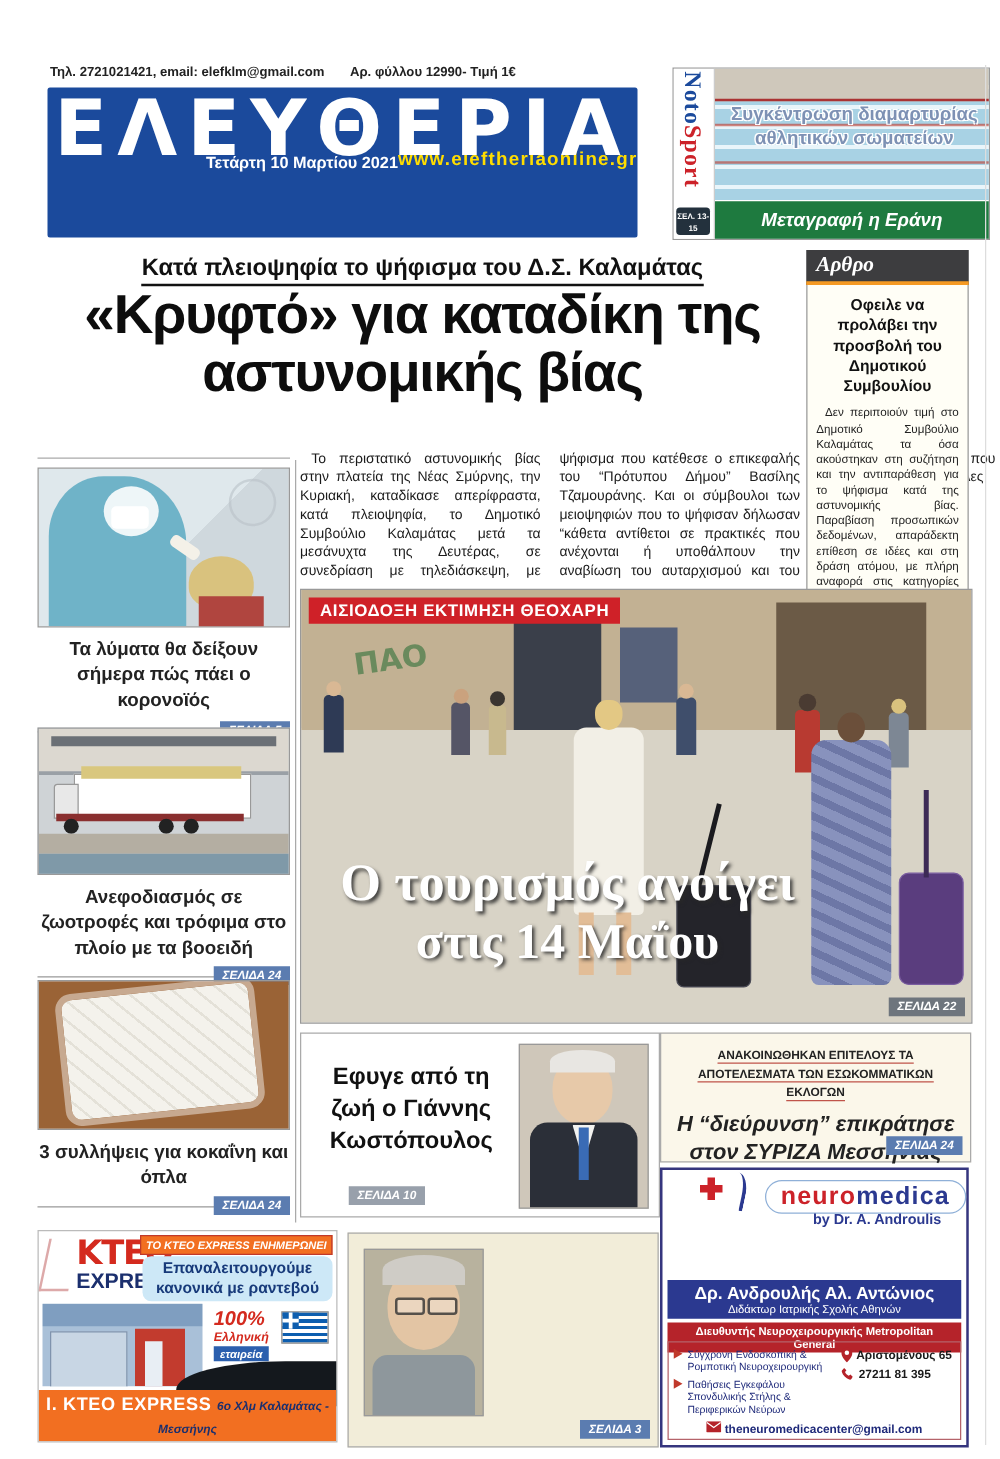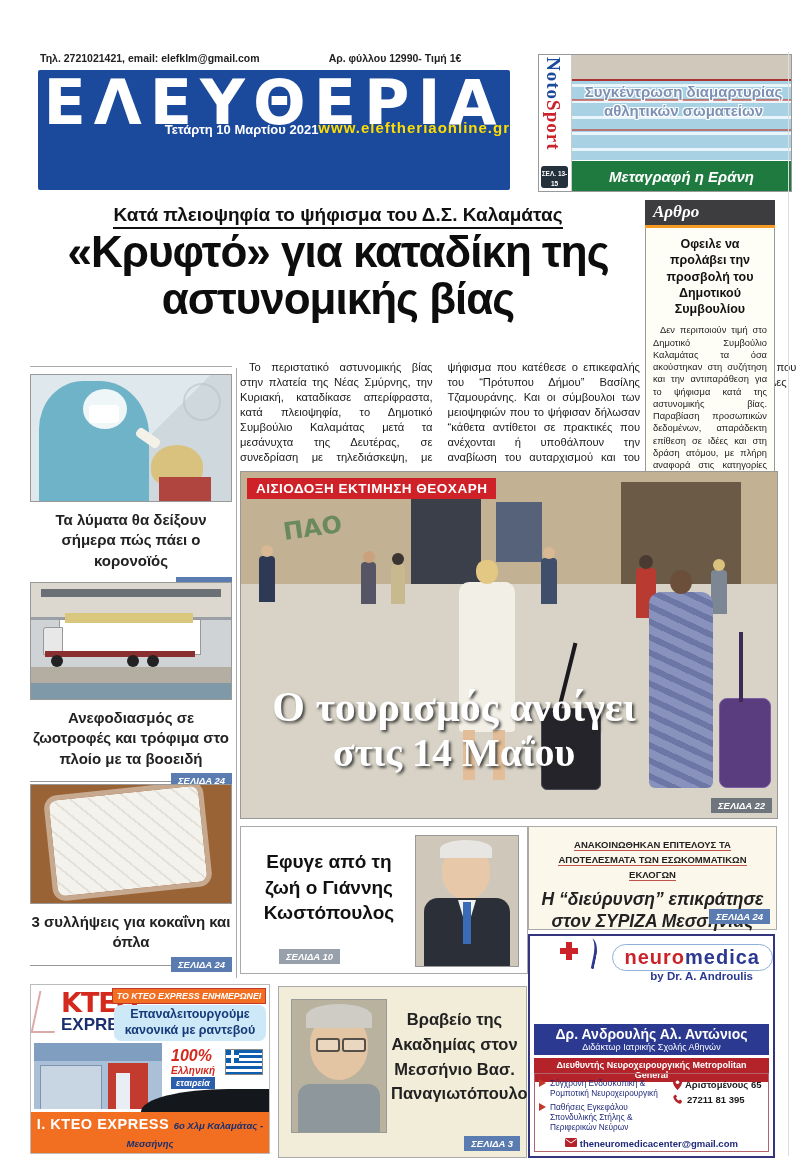--- a/index.html
+++ b/index.html
@@ -163,21 +163,21 @@
 
   
   .art{position:absolute;}
 </style>
 </head>
 <body>
 
 <div class="page">
 
   <div class="abs topbar" style="left:40px;top:36px;">Τηλ. 2721021421, email: elefklm@gmail.com</div>
-  <div class="abs topbar" style="left:280px;top:36px;width:230px;text-align:center;">Αρ. φύλλου 12990- Τιμή 1€</div>
+  <div class="abs topbar" style="left:280px;top:36px;width:230px;text-align:left;">Αρ. φύλλου 12990- Τιμή 1€</div>
 
   <div class="abs masthead">
     <div class="masthead-title">ΕΛΕΥΘΕΡΙΑ</div>
     <div class="masthead-date">Τετάρτη 10 Μαρτίου 2021</div>
     <div class="masthead-site">www.eleftheriaonline.gr</div>
   </div>
 
   <div class="abs notosport">
     <div class="ns-photo">
       <div class="ns-stands"></div>
@@ -331,21 +331,20 @@
   </div>
 
   <div class="abs award">
     <div class="portrait" style="left:12px;top:12px;width:94px;height:132px;background:#b8b29e;">
       <div class="art" style="left:18px;top:14px;width:58px;height:66px;background:#e3c5a4;border-radius:45% 45% 50% 50%;"></div>
       <div class="art" style="left:14px;top:4px;width:66px;height:24px;background:#cfccc6;border-radius:50% 50% 0 0;"></div>
       <div class="art" style="left:24px;top:38px;width:20px;height:10px;border:2px solid #55504a;border-radius:3px;background:rgba(255,255,255,.3);"></div>
       <div class="art" style="left:50px;top:38px;width:20px;height:10px;border:2px solid #55504a;border-radius:3px;background:rgba(255,255,255,.3);"></div>
       <div class="art" style="left:6px;top:84px;width:82px;height:48px;background:#8e979c;border-radius:12px 12px 0 0;"></div>
     </div>
-    <div class="award-caption">Βραβείο της Ακαδημίας στον Μεσσήνιο Βασ. Παναγιωτόπουλο</div>
     <span class="badge b-blue award-badge">ΣΕΛΙΔΑ 3</span>
   </div>
 
   <div class="abs kteo">
     <div class="kteo-sketch"></div>
     <div class="kteo-logo1">ΚΤΕΟ</div>
     <div class="kteo-logo2">EXPRESS</div>
     <div class="kteo-banner">ΤΟ ΚΤΕΟ EXPRESS ΕΝΗΜΕΡΩΝΕΙ</div>
     <div class="kteo-blue">Επαναλειτουργούμε κανονικά με ραντεβού</div>
     <div class="kteo-photo">

